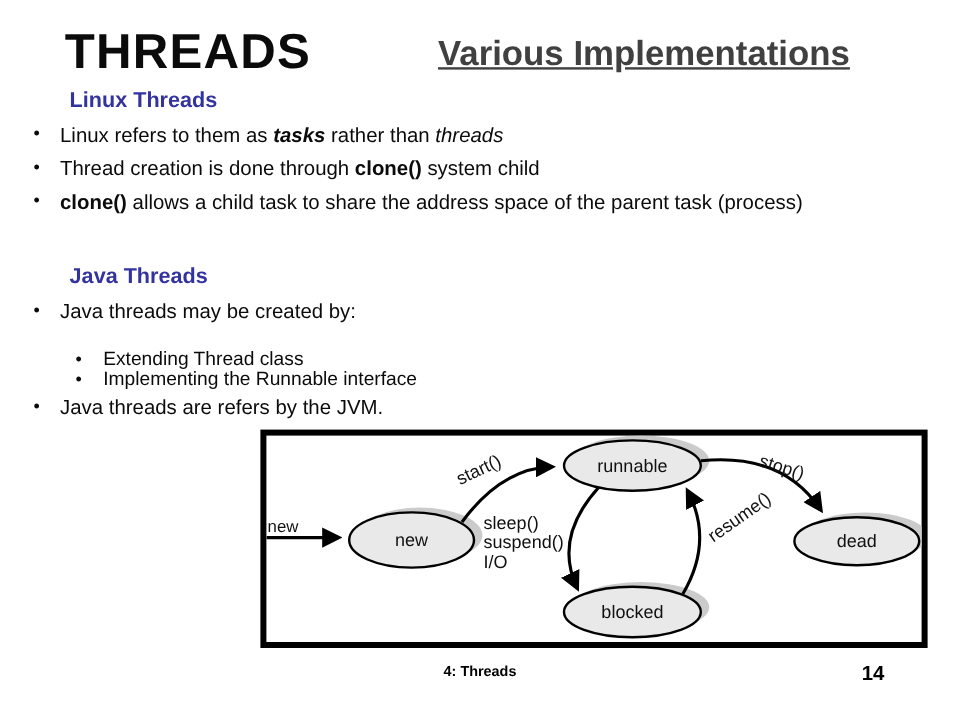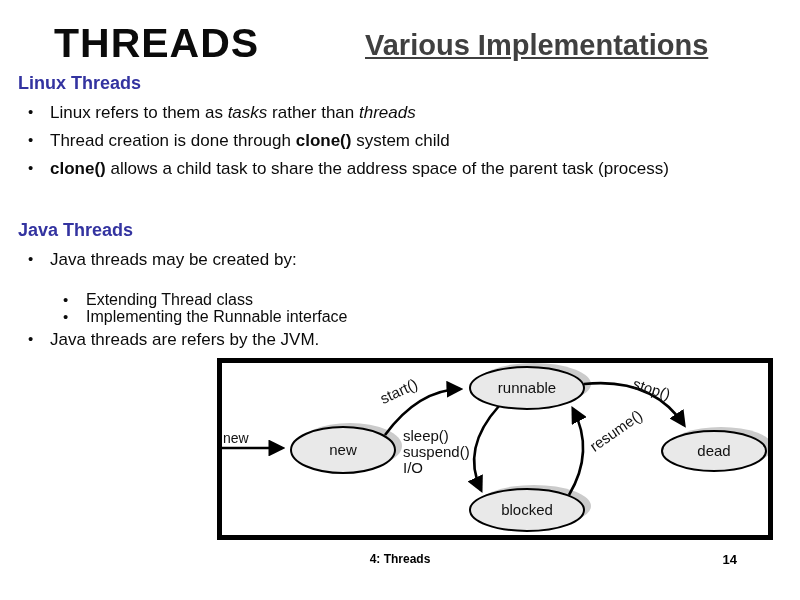--- a/index.html
+++ b/index.html
@@ -7,52 +7,52 @@
     width:800px;height:600px;background:#ffffff;position:relative;overflow:hidden;
     font-family:"Liberation Sans",sans-serif;color:#000;
   }
   .abs{position:absolute;white-space:nowrap;}
 
   
   .main-title{left:54px;top:20px;font-size:41px;font-weight:bold;letter-spacing:1px;color:#0b0b0b;}
   .sub-title{left:365px;top:29px;font-size:29px;font-weight:bold;color:#404040;text-decoration:underline;}
 
   
-  .sec-heading{font-size:18px;font-weight:bold;color:#3333A0;}
+  .sec-heading{font-size:18px;font-weight:bold;color:#3333A0;margin-left:40px;}
   #sec1-heading{left:18px;top:73px;}
   #sec2-heading{left:18px;top:220px;}
 
   
   .line{position:absolute;font-size:17px;color:#0b0b0b;}
   .line .dot{display:inline-block;width:22px;font-size:15px;vertical-align:top;}
   .line.l2{font-size:16px;}
   .line.l2 .dot{width:23px;}
 
   
   .diagram-box{
     position:absolute;left:217px;top:358px;width:556px;height:182px;
     border:5px solid #000;box-sizing:border-box;background:#fff;
   }
   .diagram-box svg{position:absolute;left:0;top:0;}
   svg text{font-family:"Liberation Sans",sans-serif;fill:#111;}
 
   
   .footer-center{left:0;right:0;top:552px;text-align:center;font-size:12px;font-weight:bold;}
-  .footer-page{top:552px;right:63px;font-size:13px;font-weight:bold;}
+  .footer-page{top:552px;right:63px;font-size:17px;font-weight:bold;}
 </style>
 </head>
 <body>
 
 <div class="abs main-title">THREADS</div>
 <div class="abs sub-title">Various Implementations</div>
 
 <div class="abs sec-heading" id="sec1-heading">Linux Threads</div>
 
 <div class="line" style="left:28px;top:103px">
-  <span class="dot">•</span><span><span>Linux refers to them as </span><span style="font-style: italic;">tasks</span><span> rather than </span><span style="font-style: italic;">threads</span></span>
+  <span class="dot">•</span><span><span>Linux refers to them as </span><span style="font-style: italic; font-weight: bold;">tasks</span><span> rather than </span><span style="font-style: italic;">threads</span></span>
 </div>
 <div class="line" style="left:28px;top:131px">
   <span class="dot">•</span><span><span>Thread creation is done through </span><span style="font-weight: bold;">clone()</span><span> system child</span></span>
 </div>
 <div class="line" style="left:28px;top:159px">
   <span class="dot">•</span><span><span style="font-weight: bold;">clone()</span><span> allows a child task to share the address space of the parent task (process)</span></span>
 </div>
 
 <div class="abs sec-heading" id="sec2-heading">Java Threads</div>
 

